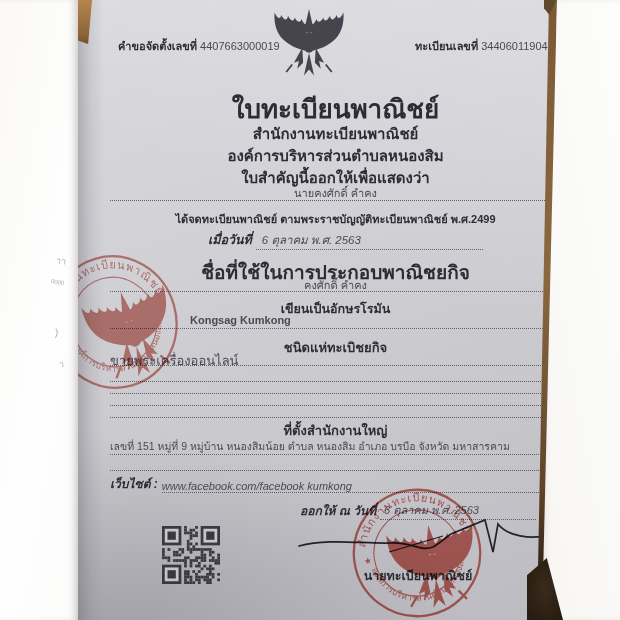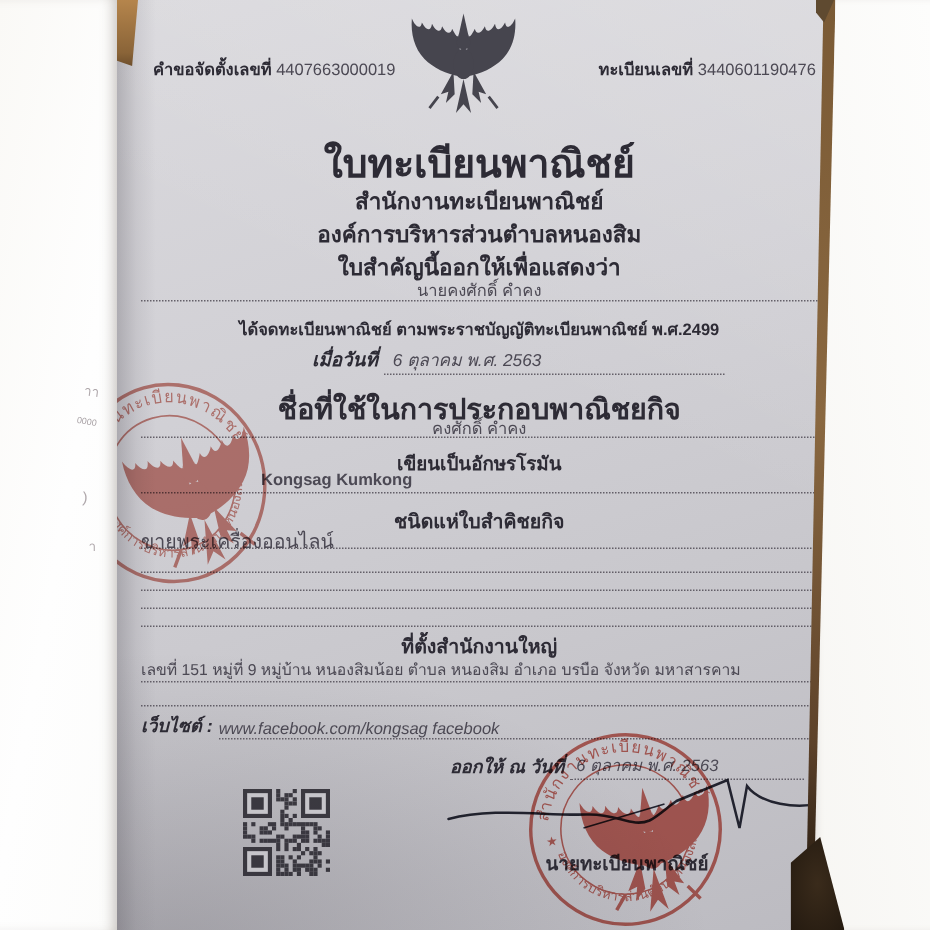--- a/index.html
+++ b/index.html
@@ -35,21 +35,21 @@
   .wood-topright{position:absolute;left:544px;top:0;width:12px;height:15px;
     background:#5f4a30;clip-path:polygon(0 0,100% 0,45% 100%,0 55%);}
   .wood-bottomright{position:absolute;left:527px;top:558px;width:36px;height:62px;
     background:radial-gradient(#3a2b1b,#241a10);clip-path:polygon(0 28%,55% 0,100% 100%,0 100%);}
   .sheet-right{position:absolute;left:540px;top:0;width:80px;height:620px;
     background:linear-gradient(260deg,#fdfdfc,#f7f6f3);
     clip-path:polygon(17px 0,100% 0,100% 100%,2px 100%);
     box-shadow:inset 6px 0 8px -5px rgba(120,105,90,.45);}
 
   
-  .r{position:absolute;left:16px;width:451px;color:#2d2b35;}
+  .r{position:absolute;left:32px;width:451px;color:#2d2b35;}
   .center{text-align:center;}
   .b{font-weight:700;}
   .fill{color:#4c4954;}
   .dl{border-bottom:1.4px dotted rgba(72,68,78,.8);}
   .num-row span{white-space:nowrap;}
 
   .emblem{position:absolute;left:189px;top:4px;width:84px;height:84px;color:#46454e;}
 
   .qr{position:absolute;left:84px;top:526px;width:58px;height:58px;opacity:.88;}
 
@@ -121,34 +121,34 @@
       <span class="b">เมื่อวันที่</span>
       <span class="dl grow fill" style="font-size:11.5px;padding-left:6px;">6 ตุลาคม พ.ศ. 2563</span>
     </div>
 
     <div class="r center b" style="top:257px;font-size:19px;">ชื่อที่ใช้ในการประกอบพาณิชยกิจ</div>
     <div class="r center dl fill" style="top:276px;height:15px;font-size:11px;">คงศักดิ์  คำคง</div>
 
     <div class="r center b" style="top:299px;font-size:12.5px;">เขียนเป็นอักษรโรมัน</div>
     <div class="r dl fill" style="top:314px;height:15px;font-size:11px;padding-left:80px;box-sizing:border-box;font-weight:bold;">Kongsag  Kumkong</div>
 
-    <div class="r center b" style="top:337px;font-size:13px;">ชนิดแห่ใบสำคิชยกิจ</div>
+    <div class="r center b" style="top:337px;font-size:13px;">ชนิดแห่ทะเบิชยกิจ</div>
     <div class="r dl fill" style="top:350px;height:15px;font-size:13px;">ขายพระเครื่องออนไลน์</div>
     <div class="r dl" style="top:369px;height:12px;"></div>
     <div class="r dl" style="top:381px;height:12px;"></div>
     <div class="r dl" style="top:393px;height:12px;"></div>
     <div class="r dl" style="top:405px;height:12px;"></div>
 
     <div class="r center b" style="top:420px;font-size:13px;">ที่ตั้งสำนักงานใหญ่</div>
     <div class="r dl fill" style="top:438px;height:16px;font-size:10.5px;white-space:nowrap;overflow:hidden;">เลขที่ 151 หมู่ที่ 9 หมู่บ้าน หนองสิมน้อย  ตำบล หนองสิม  อำเภอ บรบือ  จังหวัด มหาสารคาม</div>
     <div class="r dl" style="top:458px;height:12px;"></div>
 
     <div class="r flexrow" style="top:476px;height:17px;font-size:12px;">
       <span class="b">เว็บไซต์ :</span>
-      <span class="dl grow fill" style="font-size:11px;">www.facebook.com/kongsag facebook</span>
+      <span class="dl grow fill" style="font-size:11px;">www.facebook.com/facebook kumkong</span>
     </div>
 
     <div class="r flexrow" style="top:504px;left:222px;width:236px;height:16px;font-size:12px;">
       <span class="b">ออกให้ ณ วันที่</span>
       <span class="dl grow fill" style="font-size:11px;padding-left:4px;">6 ตุลาคม พ.ศ. 2563</span>
     </div>
 
     <div class="qr"><svg width="58" height="58" xmlns="http://www.w3.org/2000/svg">
           <rect x="22.10" y="0.00" width="2.76" height="2.76" fill="#2a2830"></rect>
           <rect x="33.14" y="0.00" width="2.76" height="2.76" fill="#2a2830"></rect>

